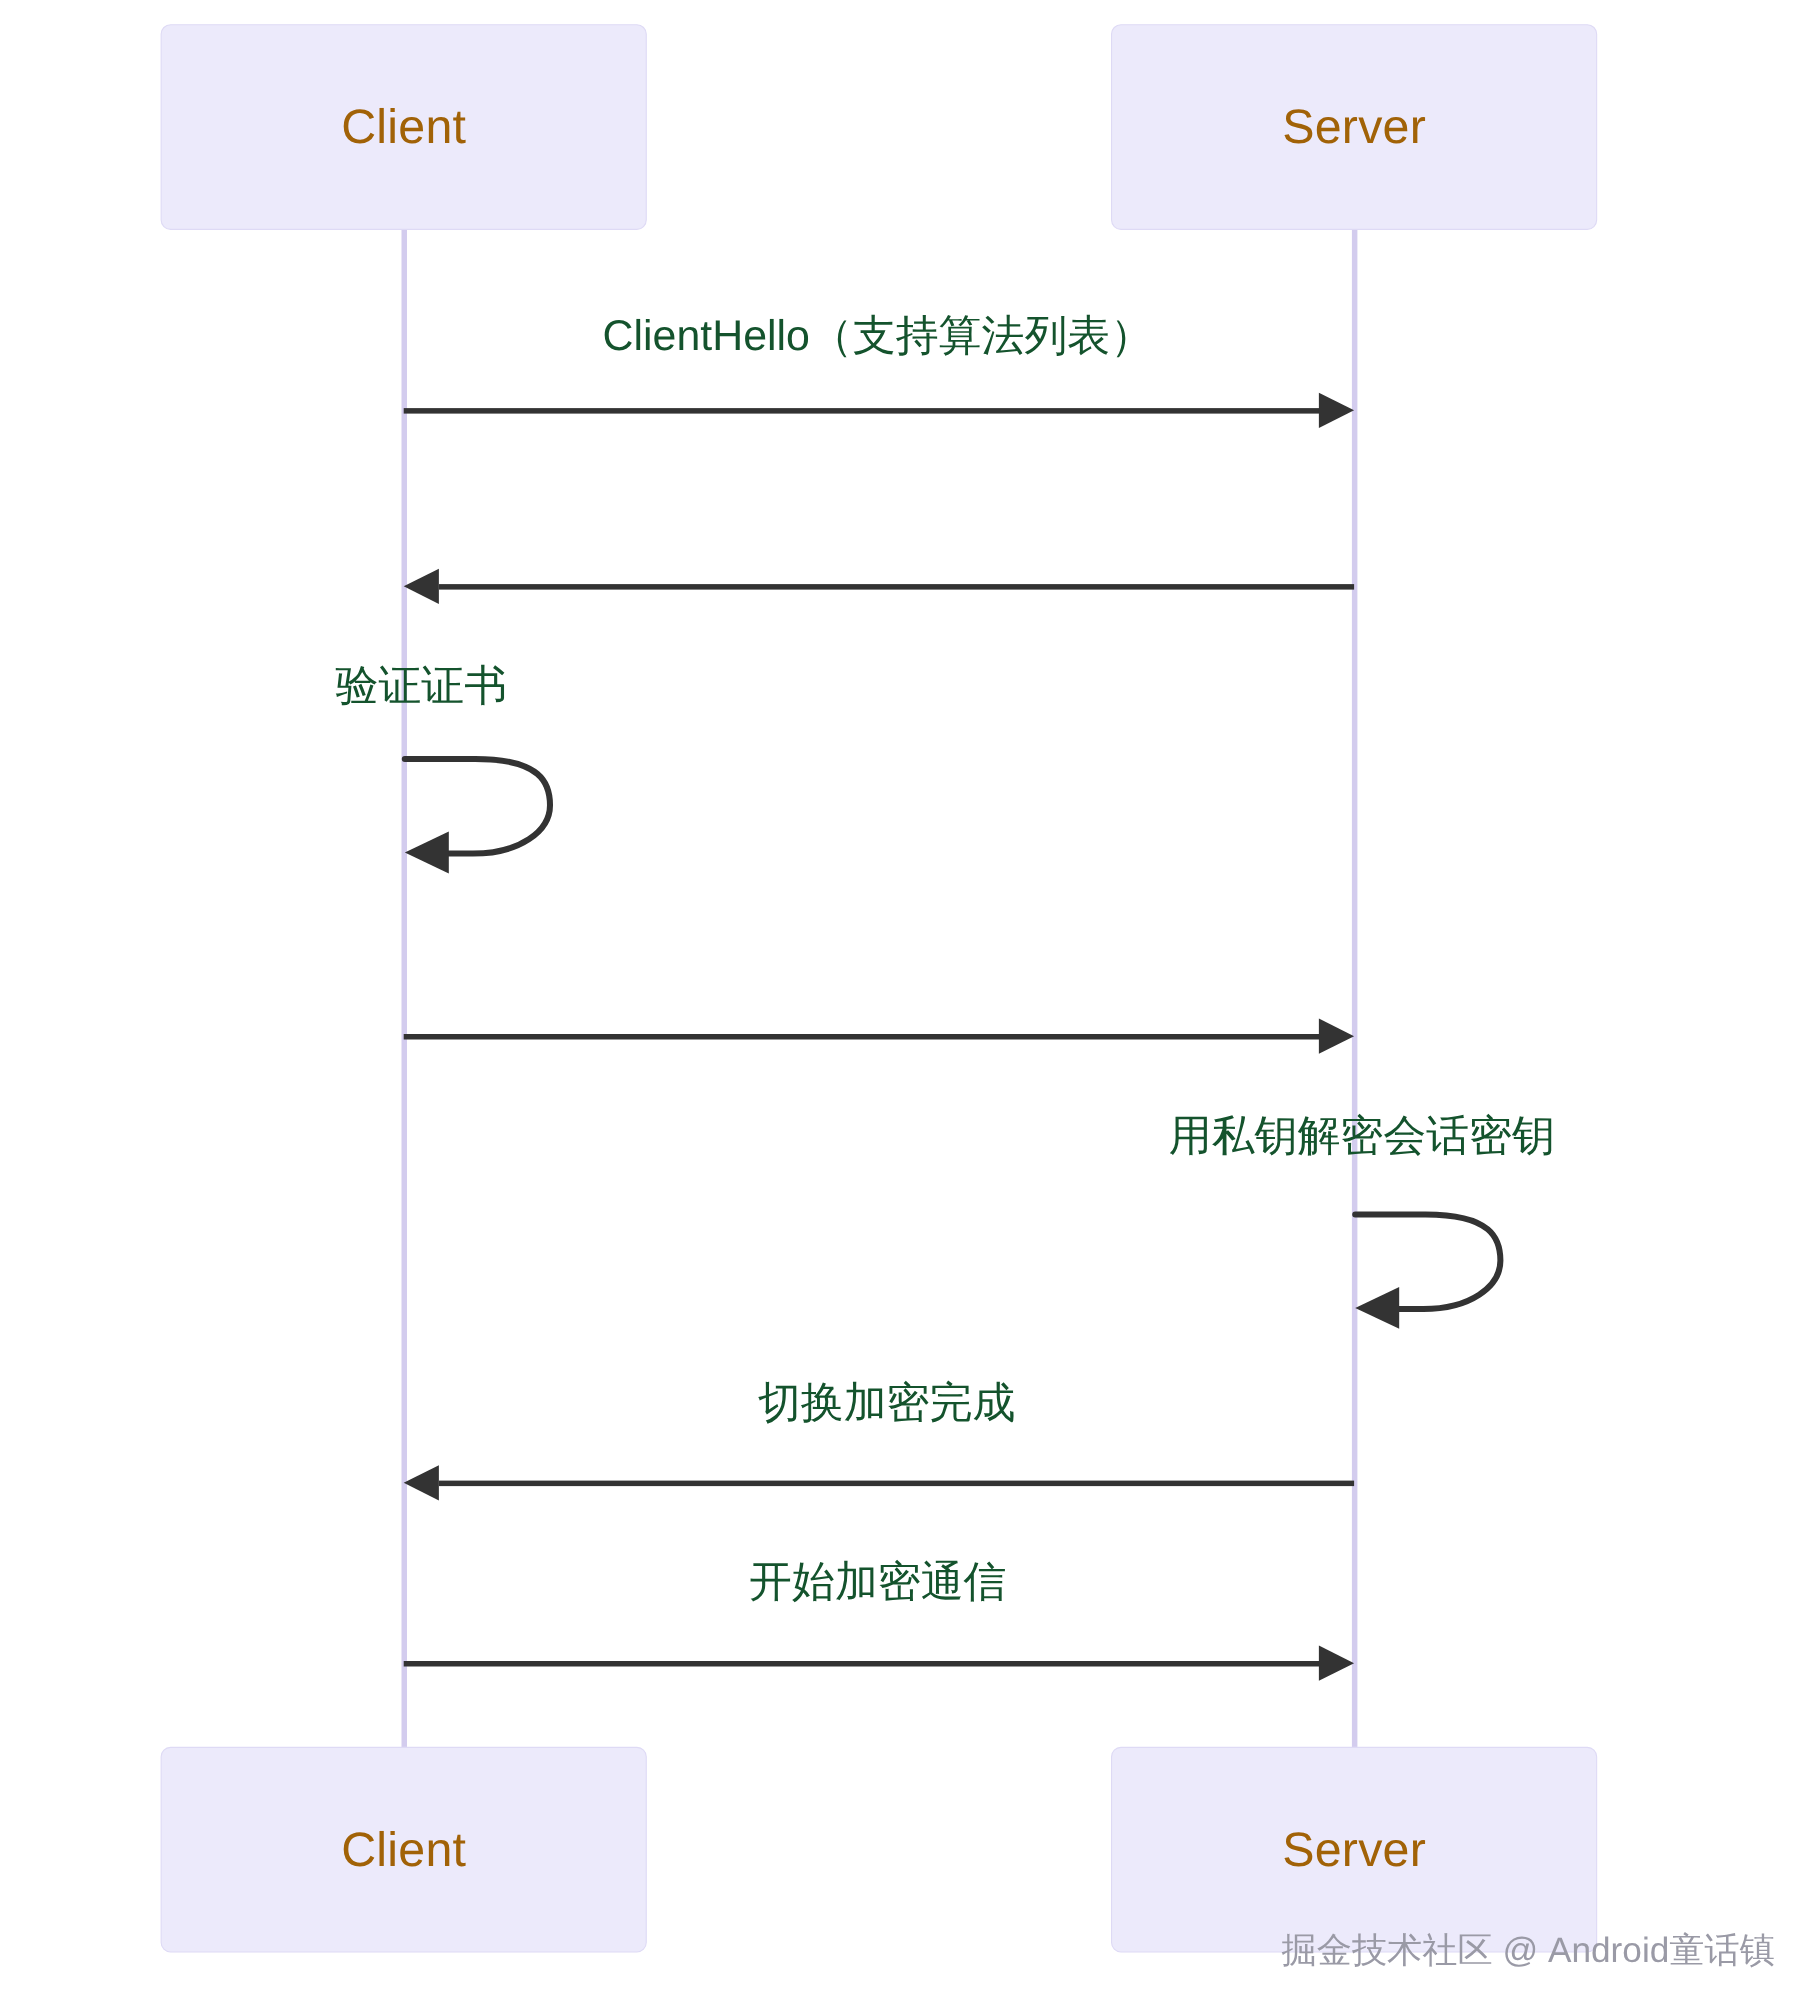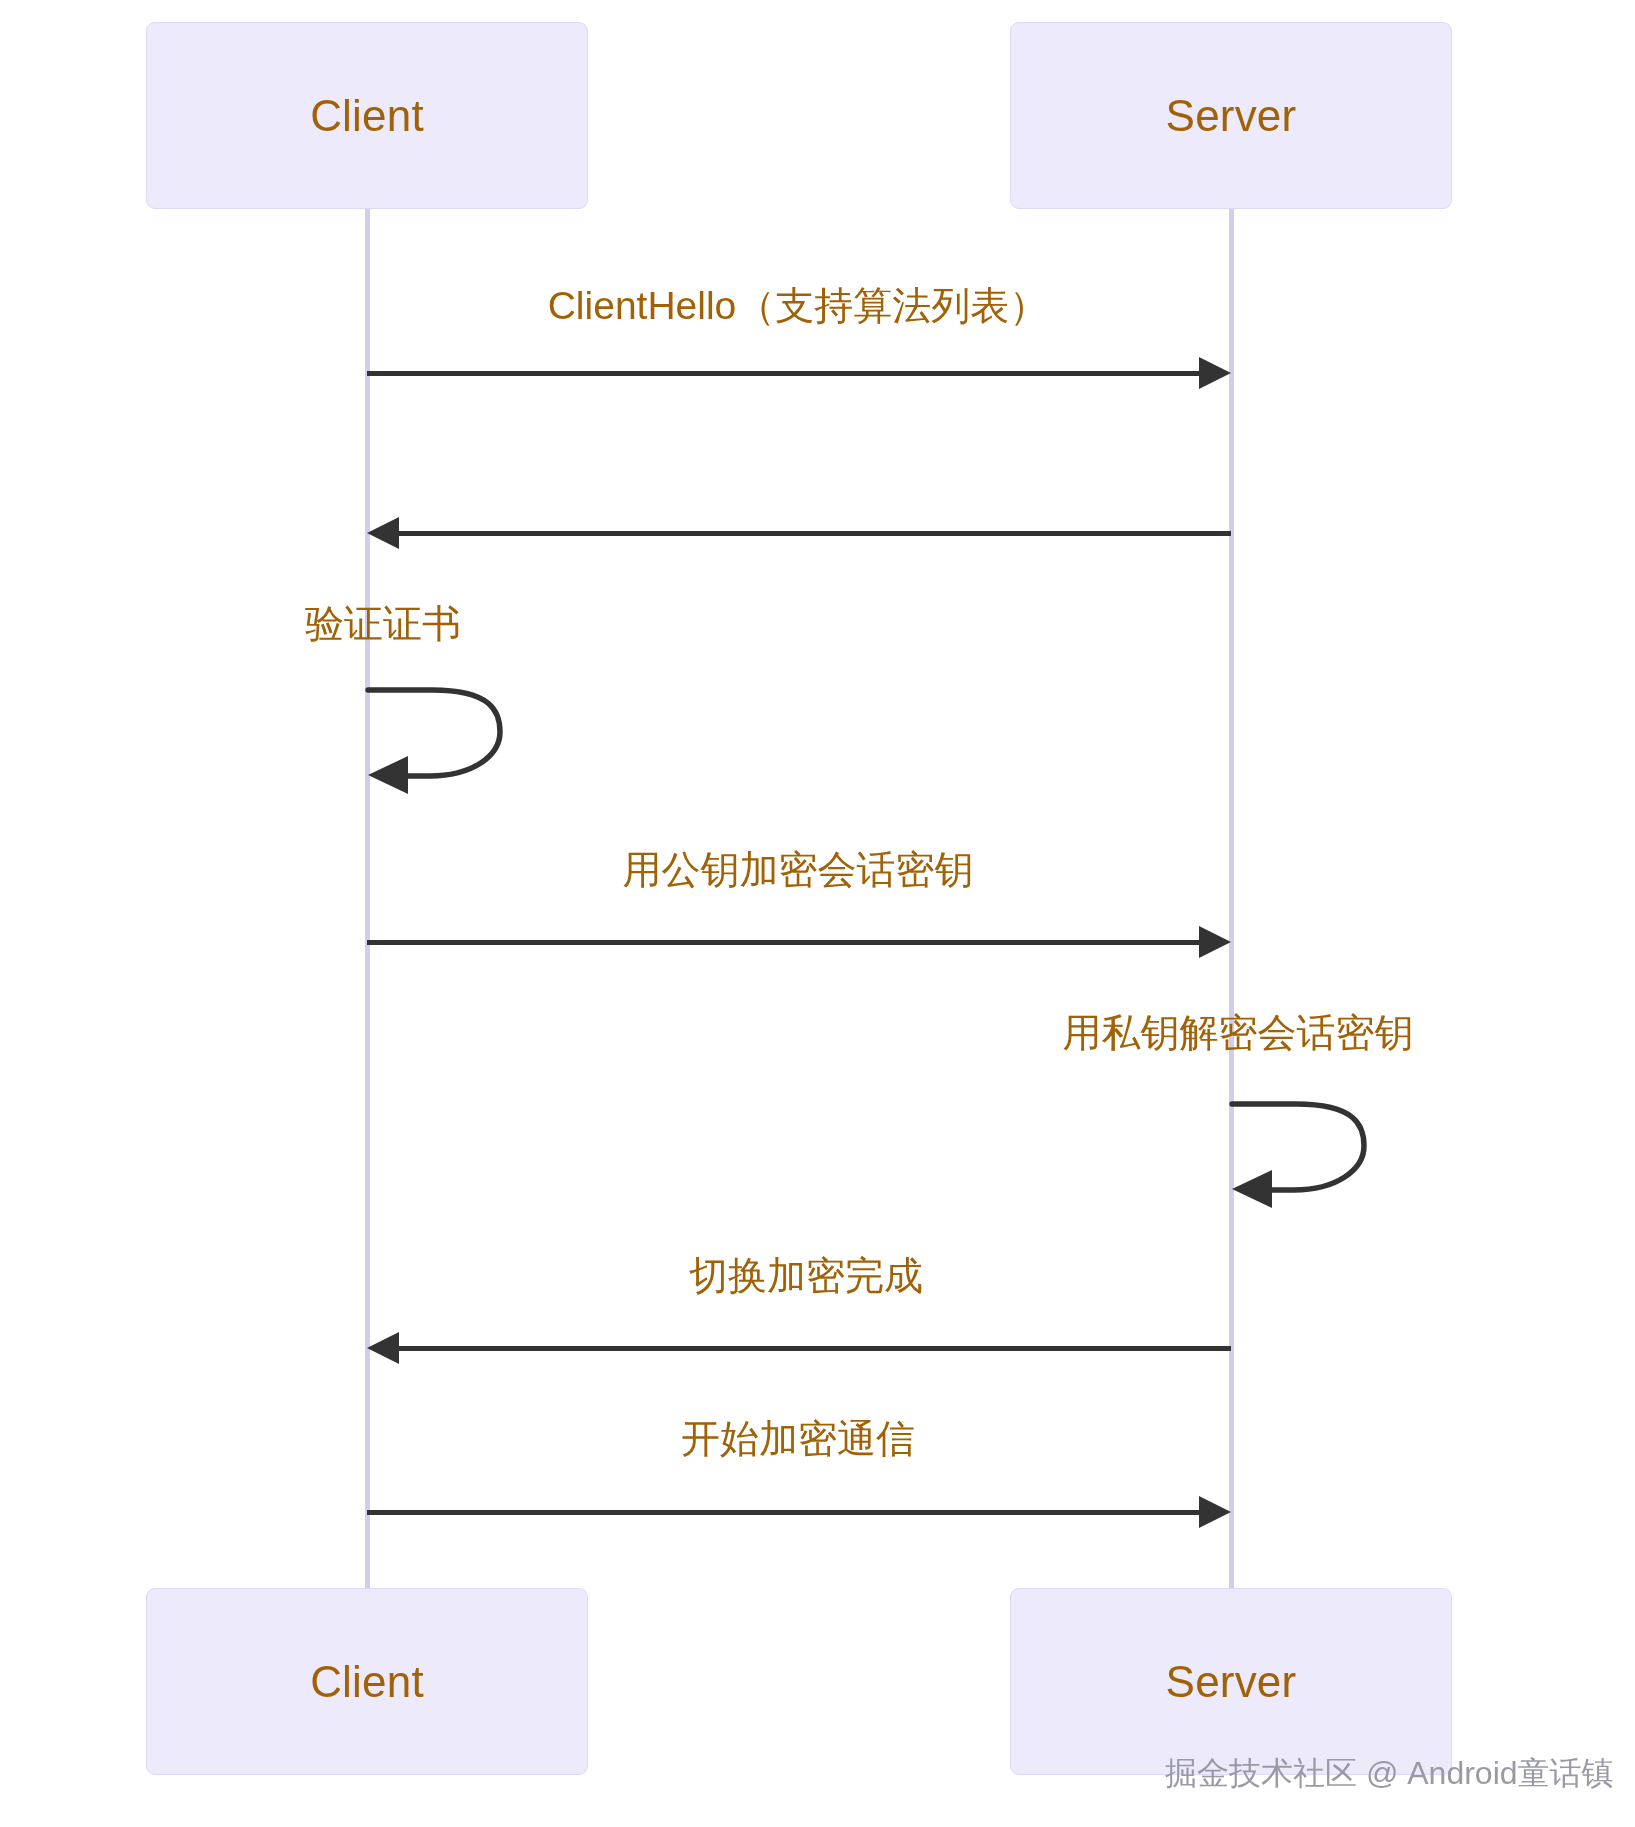--- a/index.html
+++ b/index.html
@@ -30,21 +30,21 @@
     z-index:4;
   }
   .lifeline{
     position:absolute;
     width:5px;
     background:#D3CCEE;
     z-index:1;
   }
   .msg-label{
     position:absolute;
-    color:#a16207;
+    color:#14532d;
     font-size:39px;
     white-space:nowrap;
     transform:translateX(-50%);
     z-index:3;
     line-height:1;
   }
   .msg-line{
     position:absolute;
     height:5px;
     background:#333333;
@@ -99,21 +99,20 @@
 
   <div class="msg-line" style="left:399px; top:531px; width:832px;"></div>
   <div class="arrowhead left" style="left:367px; top:517px;"></div>
 
   <div class="msg-label" style="left:367px; top:604px;margin-left:16px;">验证证书</div>
   <svg class="selfloop" width="180" height="130" style="left:360px; top:668px;" viewBox="0 0 180 130">
     <path d="M 8 22 L 72 22 C 132 22 140 44 140 64 C 140 88 112 108 70 108 L 44 108" fill="none" stroke="#333333" stroke-width="5.5" stroke-linecap="round"></path>
     <polygon points="48,88 48,126 8,107" fill="#333333"></polygon>
   </svg>
 
-  <div class="msg-label" style="left:798px; top:850px;">用公钥加密会话密钥</div>
   <div class="msg-line" style="left:367px; top:940px; width:836px;"></div>
   <div class="arrowhead right" style="left:1199px; top:926px;"></div>
 
   <div class="msg-label" style="left:1238px; top:1013px;">用私钥解密会话密钥</div>
   <svg class="selfloop" width="180" height="130" style="left:1224px; top:1082px;" viewBox="0 0 180 130">
     <path d="M 8 22 L 72 22 C 132 22 140 44 140 64 C 140 88 112 108 70 108 L 44 108" fill="none" stroke="#333333" stroke-width="5.5" stroke-linecap="round"></path>
     <polygon points="48,88 48,126 8,107" fill="#333333"></polygon>
   </svg>
 
   <div class="msg-label" style="left:806px; top:1256px;">切换加密完成</div>

